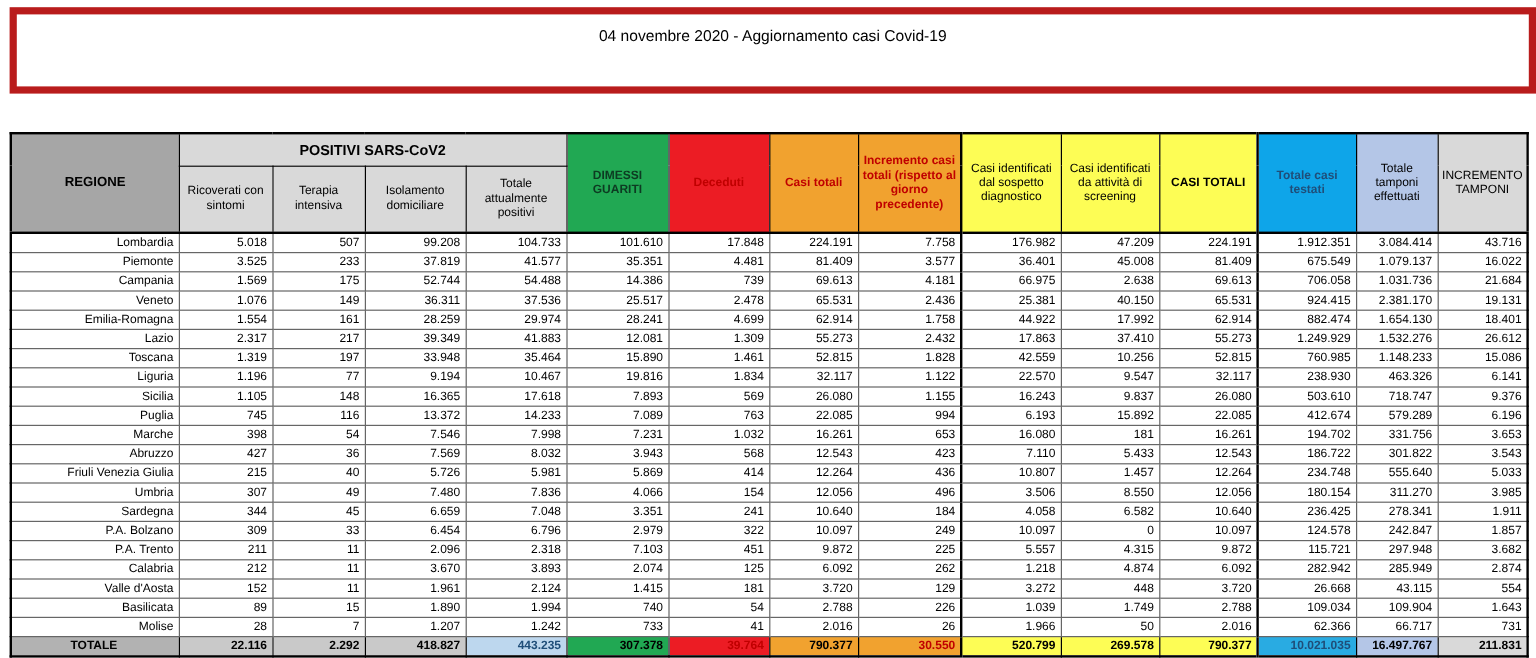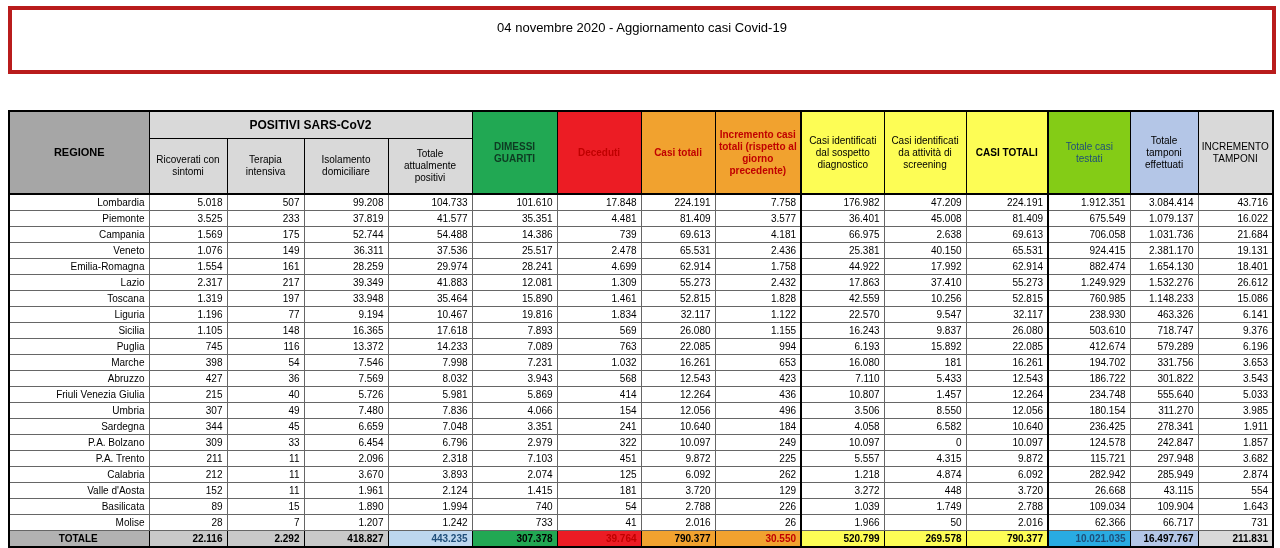--- a/index.html
+++ b/index.html
@@ -4,21 +4,21 @@
 <style>
   html, body { margin:0; padding:0; background:#ffffff; }
   body {
     width:1280px; height:548px; position:relative; overflow:hidden;
     font-family:"Liberation Sans", sans-serif; color:#000;
   }
 
   
   .title-box {
     position:absolute; left:8px; top:6px; width:1260px; height:60px;
-    border:4px solid #b91c1c; background:#fff; text-align:center;
+    border:6px solid #b91c1c; background:#fff; text-align:center;
   }
   .title-line1 { padding-top:10px; font-size:13px; }
   .title-line2 { padding-top:12px; font-size:13px; }
 
   
   table.covid {
     position:absolute; left:8px; top:110px; width:1264px;
     border-collapse:collapse; table-layout:fixed;
     border:2px solid #000;
   }
@@ -33,21 +33,21 @@
   tr.head-2 { height:56px; }
 
   .h-region { background:#a6a6a6; font-weight:bold; font-size:11px; }
   .h-group  { background:#d9d9d9; font-weight:bold; font-size:12px; }
   .h-sub    { background:#d9d9d9; font-weight:normal; }
   .h-green  { background:#21a853; color:#0d3b22; font-weight:bold; }
   .h-red    { background:#ec1c24; color:#c00000; font-weight:bold; }
   .h-orange { background:#f1a22f; color:#c00000; font-weight:bold; }
   .h-yellow { background:#fdfd55; font-weight:normal; }
   .h-yellow-caps { background:#fdfd55; font-weight:bold; }
-  .h-blue   { background:#84cc16; color:#1f4e79; font-weight:normal; }
+  .h-blue   { background:#0ea5e9; color:#1f4e79; font-weight:bold; }
   .h-peri   { background:#b4c6e7; font-weight:normal; }
   .h-lgray  { background:#d9d9d9; font-weight:normal; }
 
   tbody td {
     border:1px solid #666; font-size:10px; height:16px;
     background:#fff; padding:0 4px 0 2px;
   }
   td.region { text-align:right; padding-left:3px; }
   td.num { text-align:right; }
 

